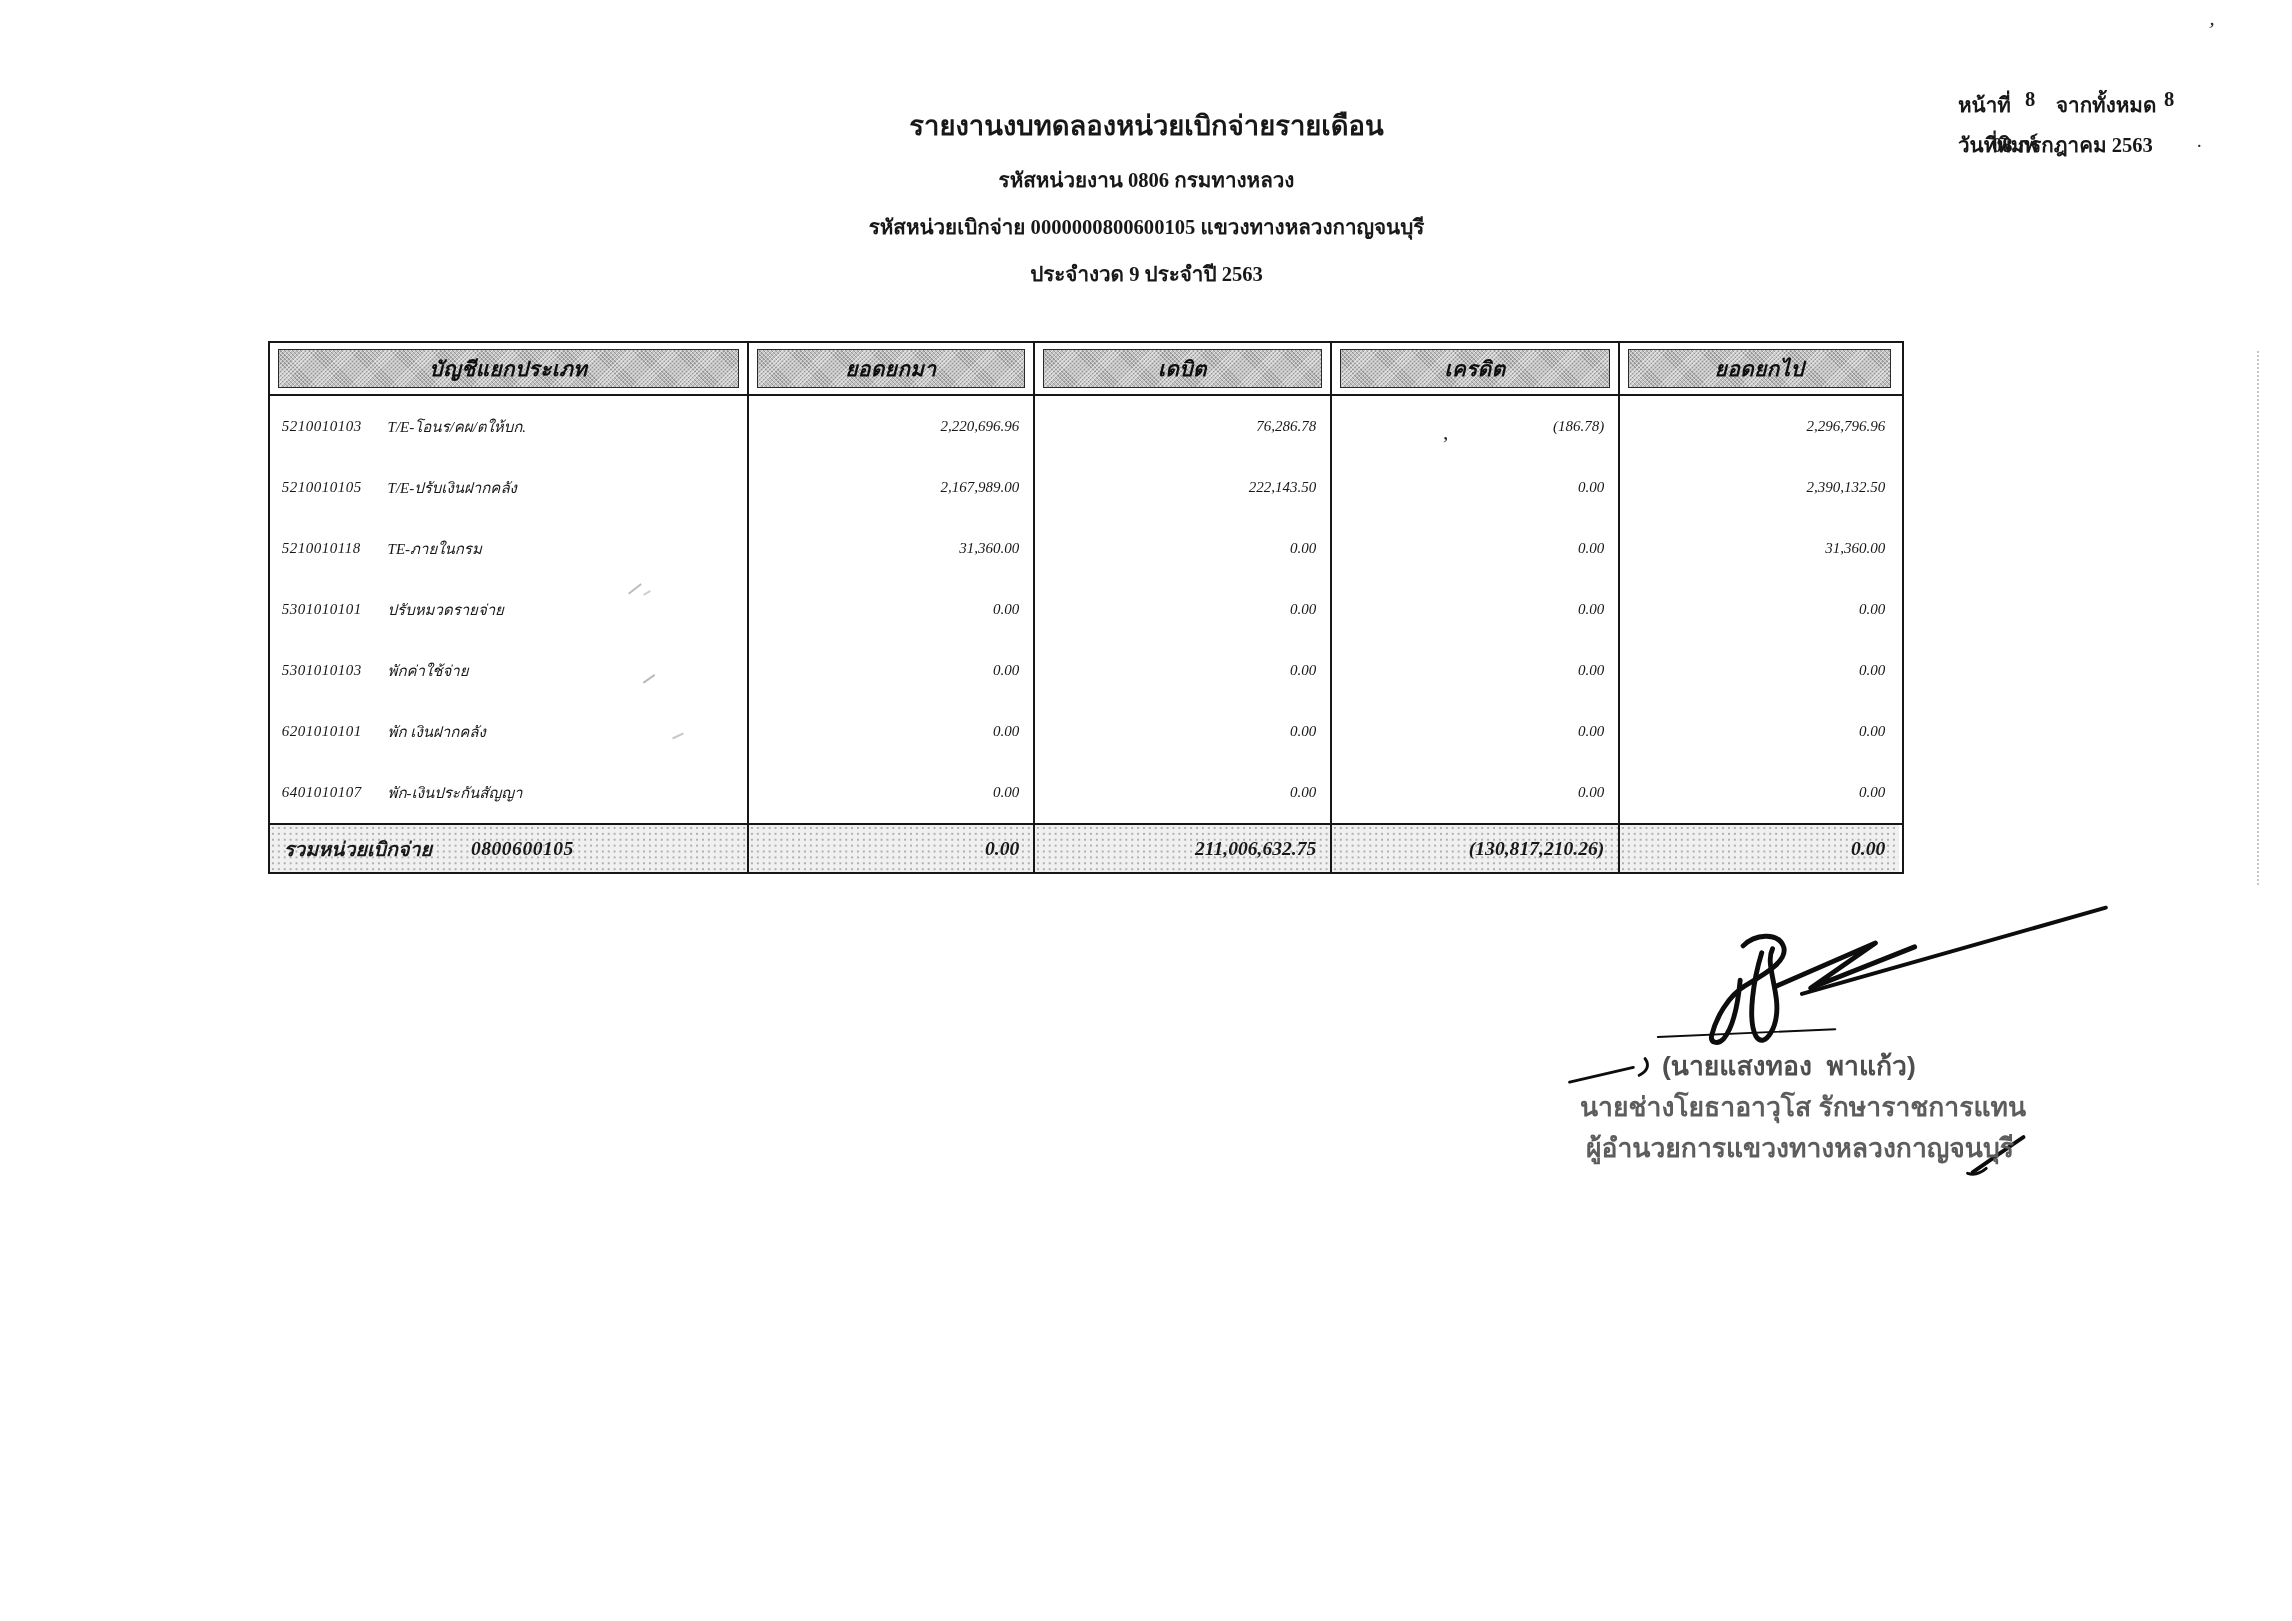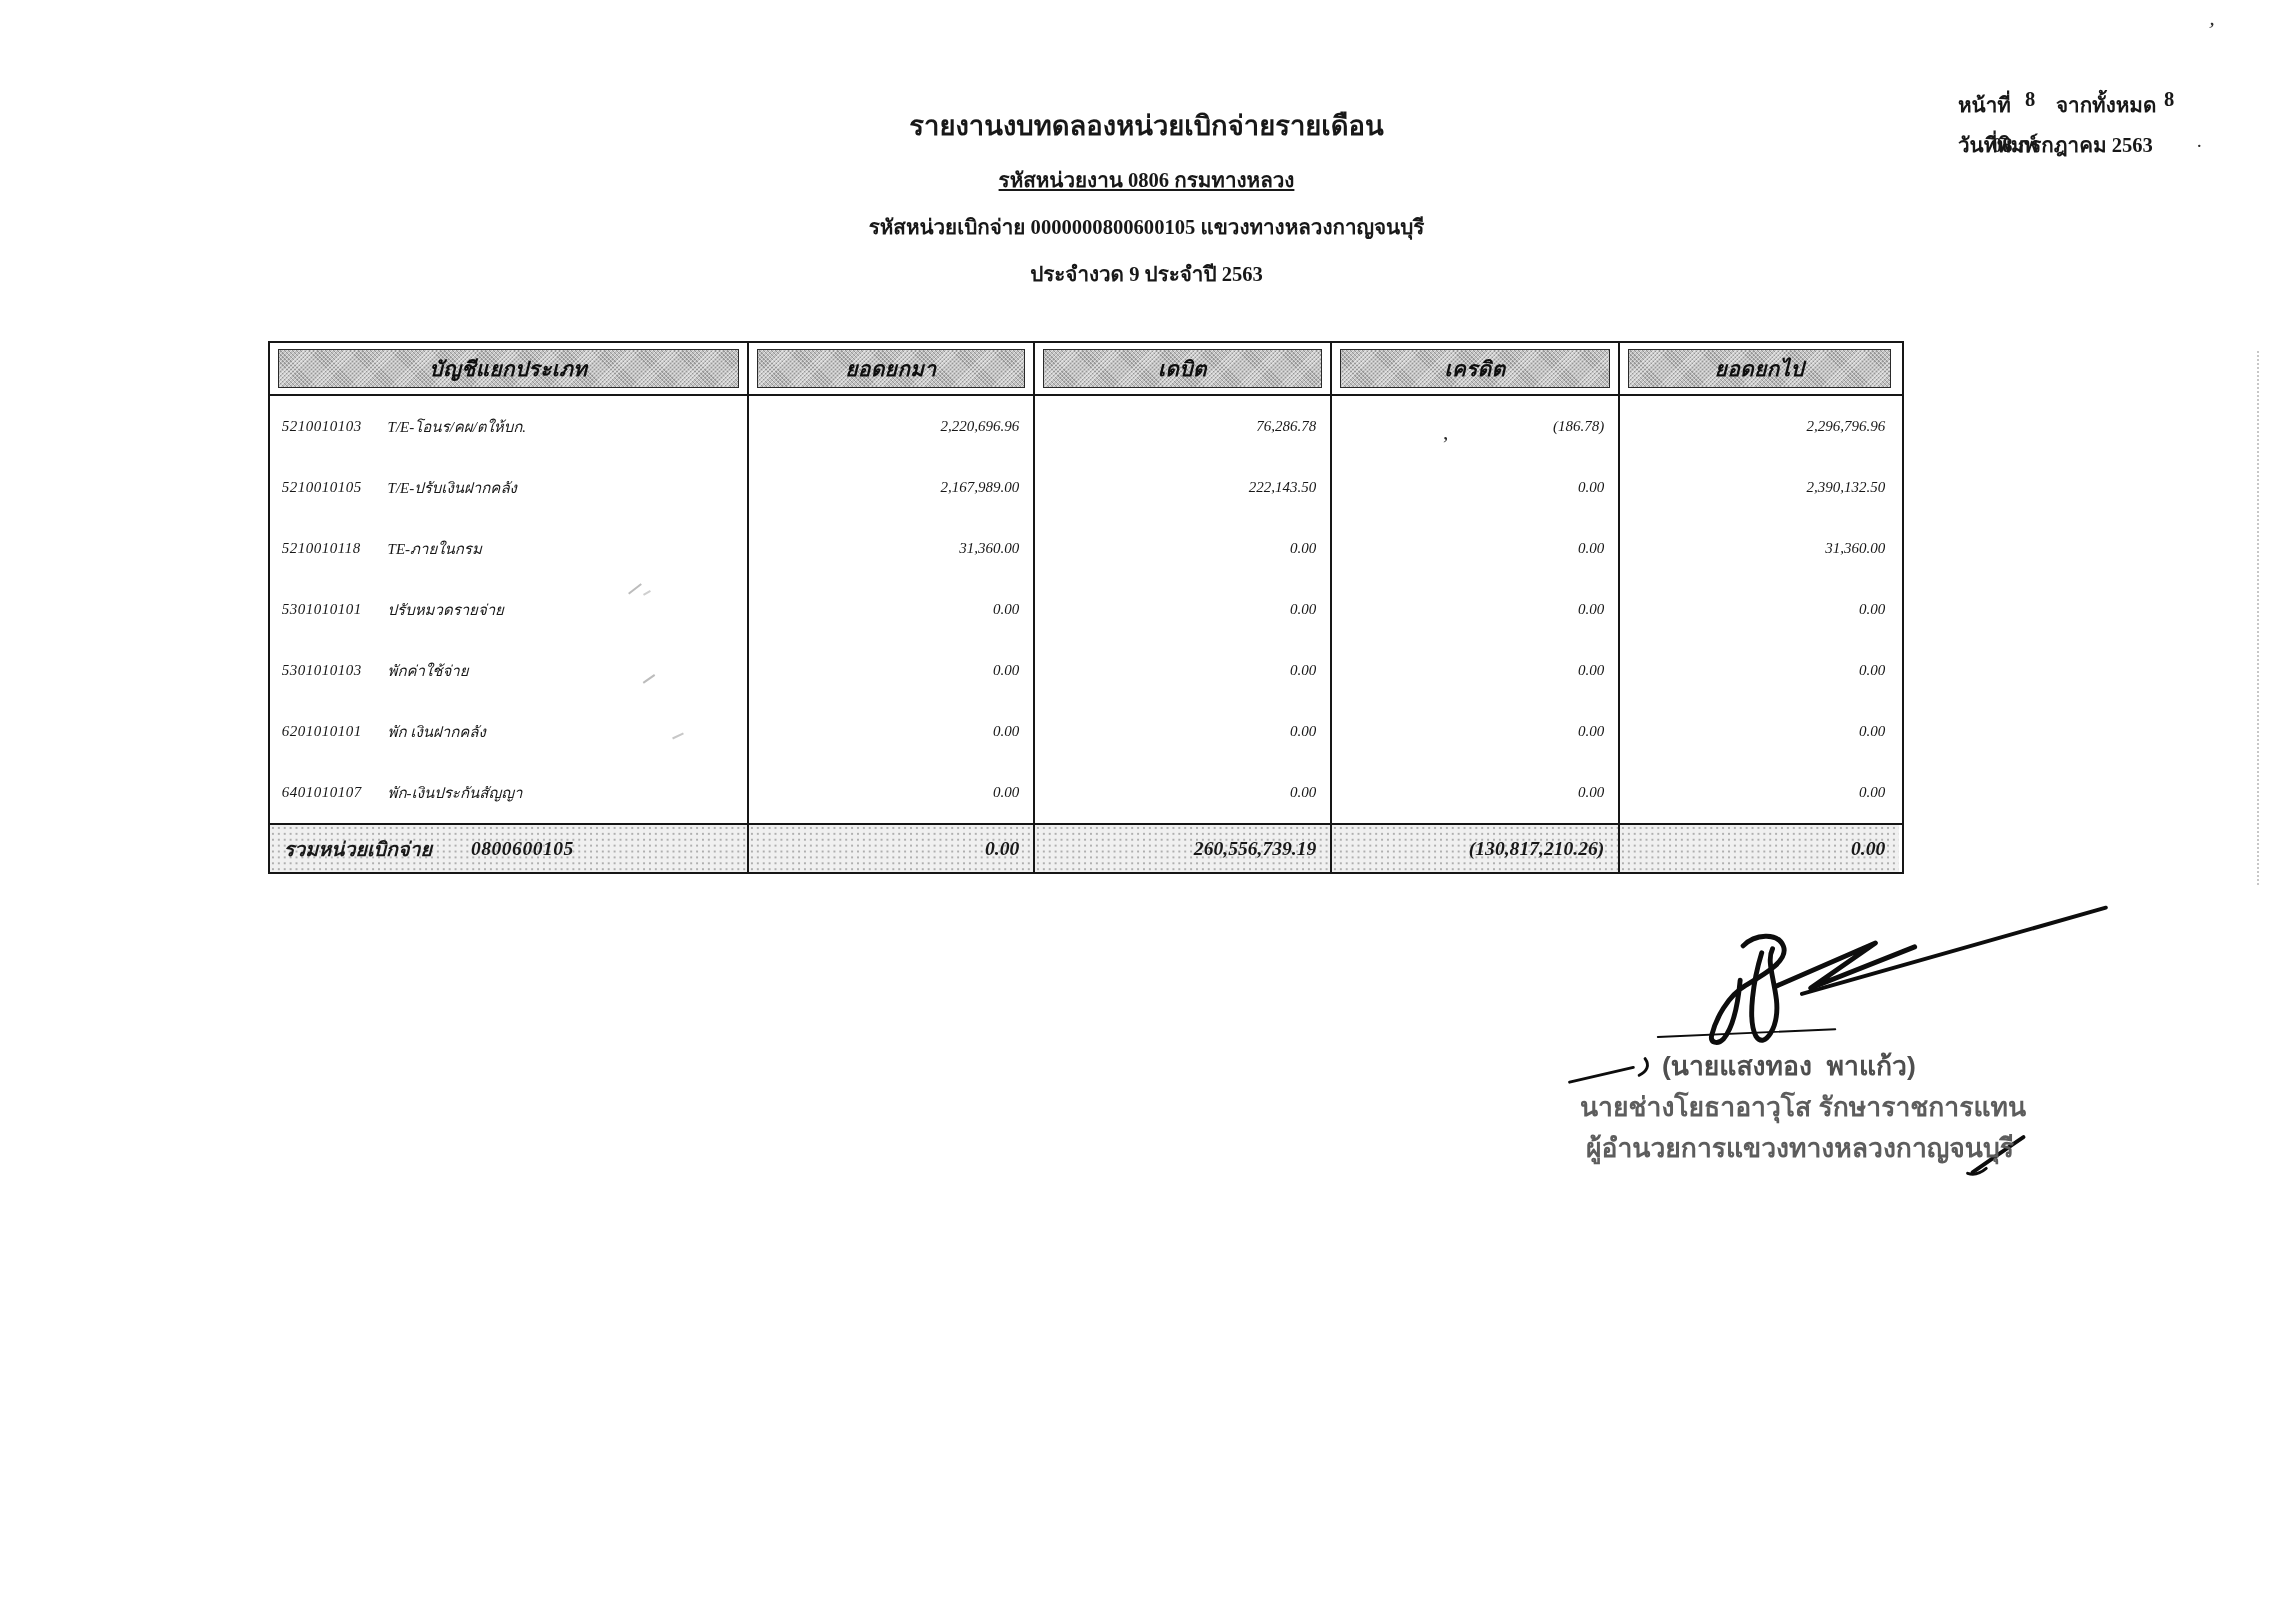--- a/index.html
+++ b/index.html
@@ -3,21 +3,21 @@
 <meta charset="utf-8">
 <style>
   html,body{margin:0;padding:0;background:#d8d8d8;}
   .page{
     position:relative; width:2293px; height:1621px; background:#ffffff;
     font-family:"Liberation Serif","DejaVu Serif",serif; color:#181818; overflow:hidden;
   }
   
   .title-line{position:absolute; left:0; right:0; text-align:center; font-weight:bold; white-space:pre;}
   .t1{top:104px; font-size:27.4px;}
-  .t2{top:163px; font-size:20.6px;text-decoration:underline;}
+  .t2{top:163px; font-size:20.6px;}
   .t3{top:210px; font-size:20.6px;}
   .t4{top:257px; font-size:20.6px;}
   
   .pageinfo span{position:absolute; font-size:20.6px; font-weight:bold; white-space:pre;font-family:Liberation Serif, serif;}
   .pi-l1{left:1958px; top:88px;}
   .pi-n1{left:2025px; top:88px;}
   .pi-l2{left:2056px; top:88px;}
   .pi-n2{left:2164px; top:88px;}
   .pi-l3{left:1958px; top:128px;}
   .pi-n3{left:1992px; top:128px;}
@@ -177,21 +177,21 @@
     <div class="cell num">0.00</div>
     <div class="cell num">0.00</div>
   </div>
 
     <div class="tgrid tfoot">
       <div class="cell lbl">
         <span>รวมหน่วยเบิกจ่าย</span>
         <span class="code">0800600105</span>
       </div>
       <div class="cell num">0.00</div>
-      <div class="cell num">260,556,739.19</div>
+      <div class="cell num">211,006,632.75</div>
       <div class="cell num">(130,817,210.26)</div>
       <div class="cell num">0.00</div>
     </div>
   </div>
 
   <svg class="sig-svg" viewBox="1580 905 610 310" fill="none" stroke="#0d0d0d" stroke-linecap="round" stroke-linejoin="round">
     <path stroke-width="5" d="M1778 965 C1790 953 1813 951 1819 965 C1825 980 1800 994 1781 1005 C1762 1016 1750 1040 1746 1056 C1744 1064 1752 1066 1758 1060 C1768 1048 1773 1022 1775 1000"></path>
     <path stroke-width="5" d="M1797 972 C1789 998 1782 1040 1791 1057 C1800 1071 1815 1048 1812 1020 C1809 996 1802 980 1808 968"></path>
     <path stroke-width="5" d="M1812 1006 L1913 962 L1847 1008 L1953 966"></path>
     <path stroke-width="4" d="M1838 1014 L2148 926"></path>

